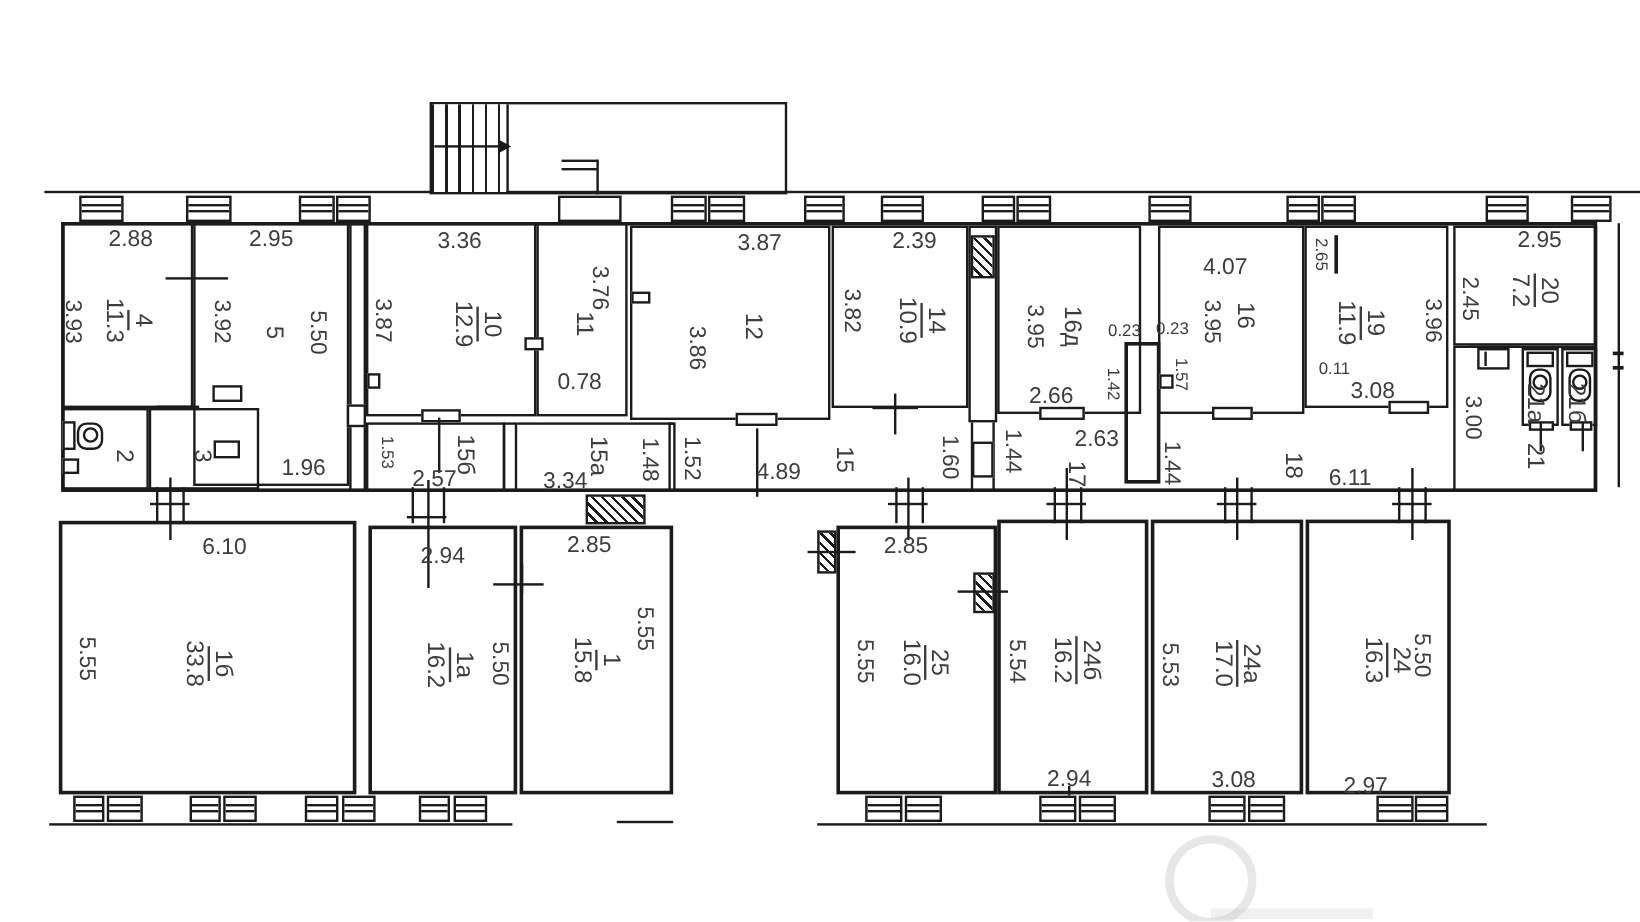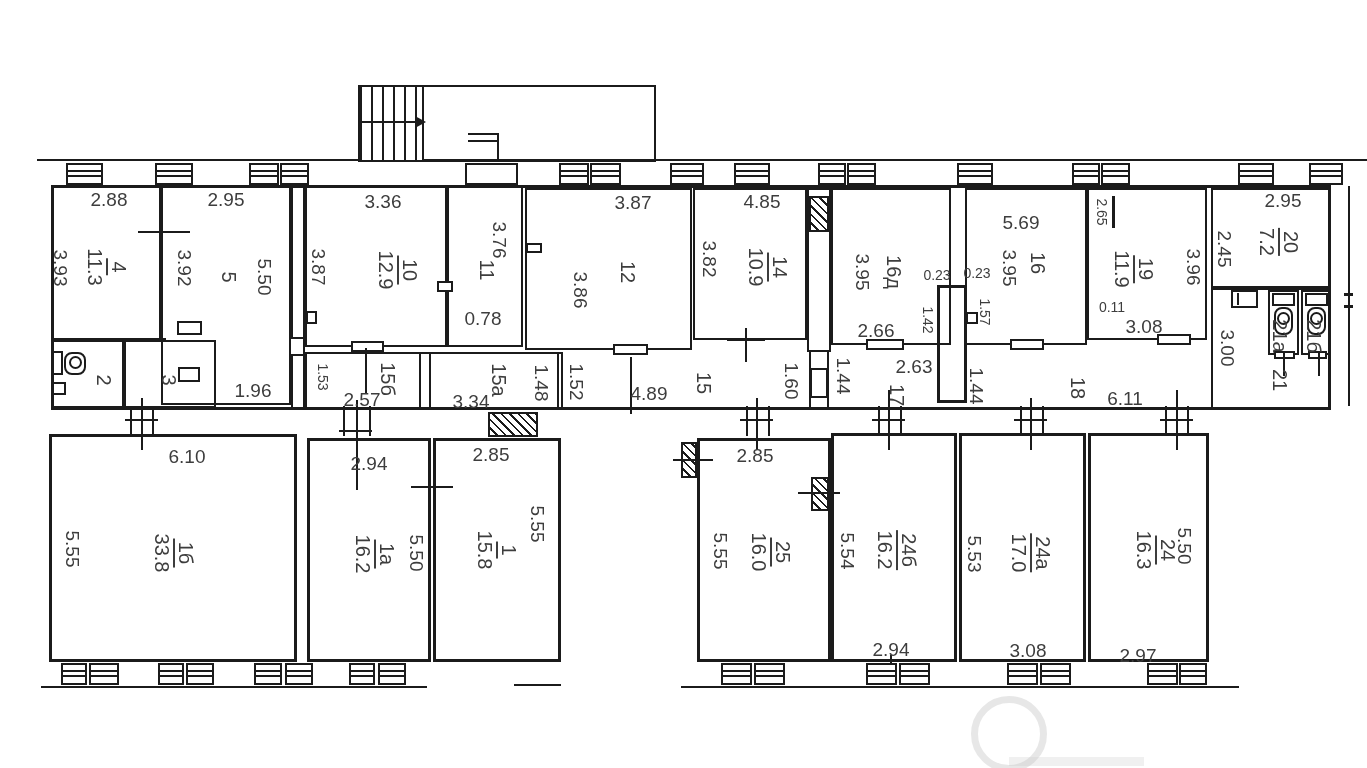--- a/index.html
+++ b/index.html
@@ -194,22 +194,22 @@
   <div class="bowl" style="left:1253px;top:307px;width:19px;height:28px"></div>
   <div class="circle" style="left:1256px;top:312px;width:13px;height:13px"></div>
   <div class="fix" style="left:1284px;top:293px;width:23px;height:13px"></div>
   <div class="bowl" style="left:1286px;top:307px;width:19px;height:28px"></div>
   <div class="circle" style="left:1289px;top:312px;width:13px;height:13px"></div>
 
   <span class="dim" style="left:88px;top:200px">2.88</span>
   <span class="dim" style="left:205px;top:200px">2.95</span>
   <span class="dim" style="left:362px;top:202px">3.36</span>
   <span class="dim" style="left:612px;top:203px">3.87</span>
-  <span class="dim" style="left:741px;top:202px">4.85</span>
-  <span class="dim" style="left:1000px;top:223px">5.69</span>
+  <span class="dim" style="left:741px;top:202px">2.39</span>
+  <span class="dim" style="left:1000px;top:223px">4.07</span>
   <span class="dim" style="left:1262px;top:201px">2.95</span>
   <span class="dim" style="left:232px;top:391px">1.96</span>
   <span class="dim" style="left:462px;top:319px">0.78</span>
   <span class="dim" style="left:855px;top:331px">2.66</span>
   <span class="dim sm" style="left:916px;top:275px">0.23</span>
   <span class="dim sm" style="left:956px;top:273px">0.23</span>
   <span class="dim sm" style="left:1091px;top:307px">0.11</span>
   <span class="dim" style="left:1123px;top:327px">3.08</span>
   <span class="dim" style="left:341px;top:400px">2.57</span>
   <span class="dim" style="left:450px;top:402px">3.34</span>

